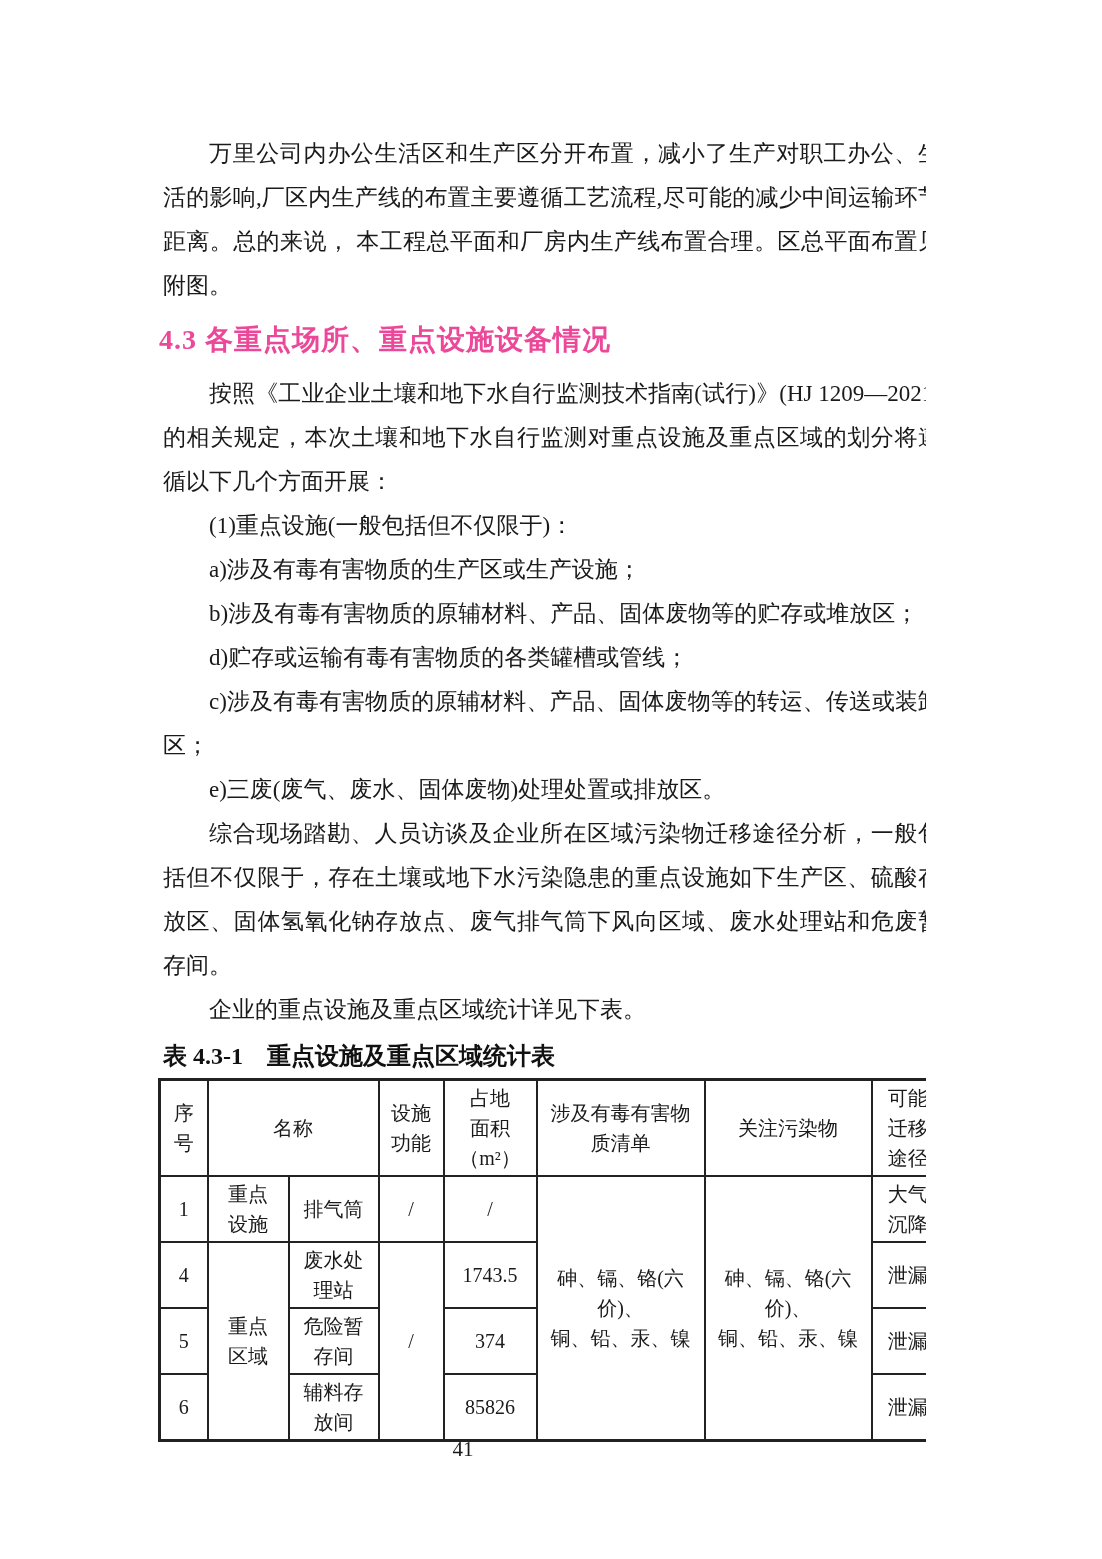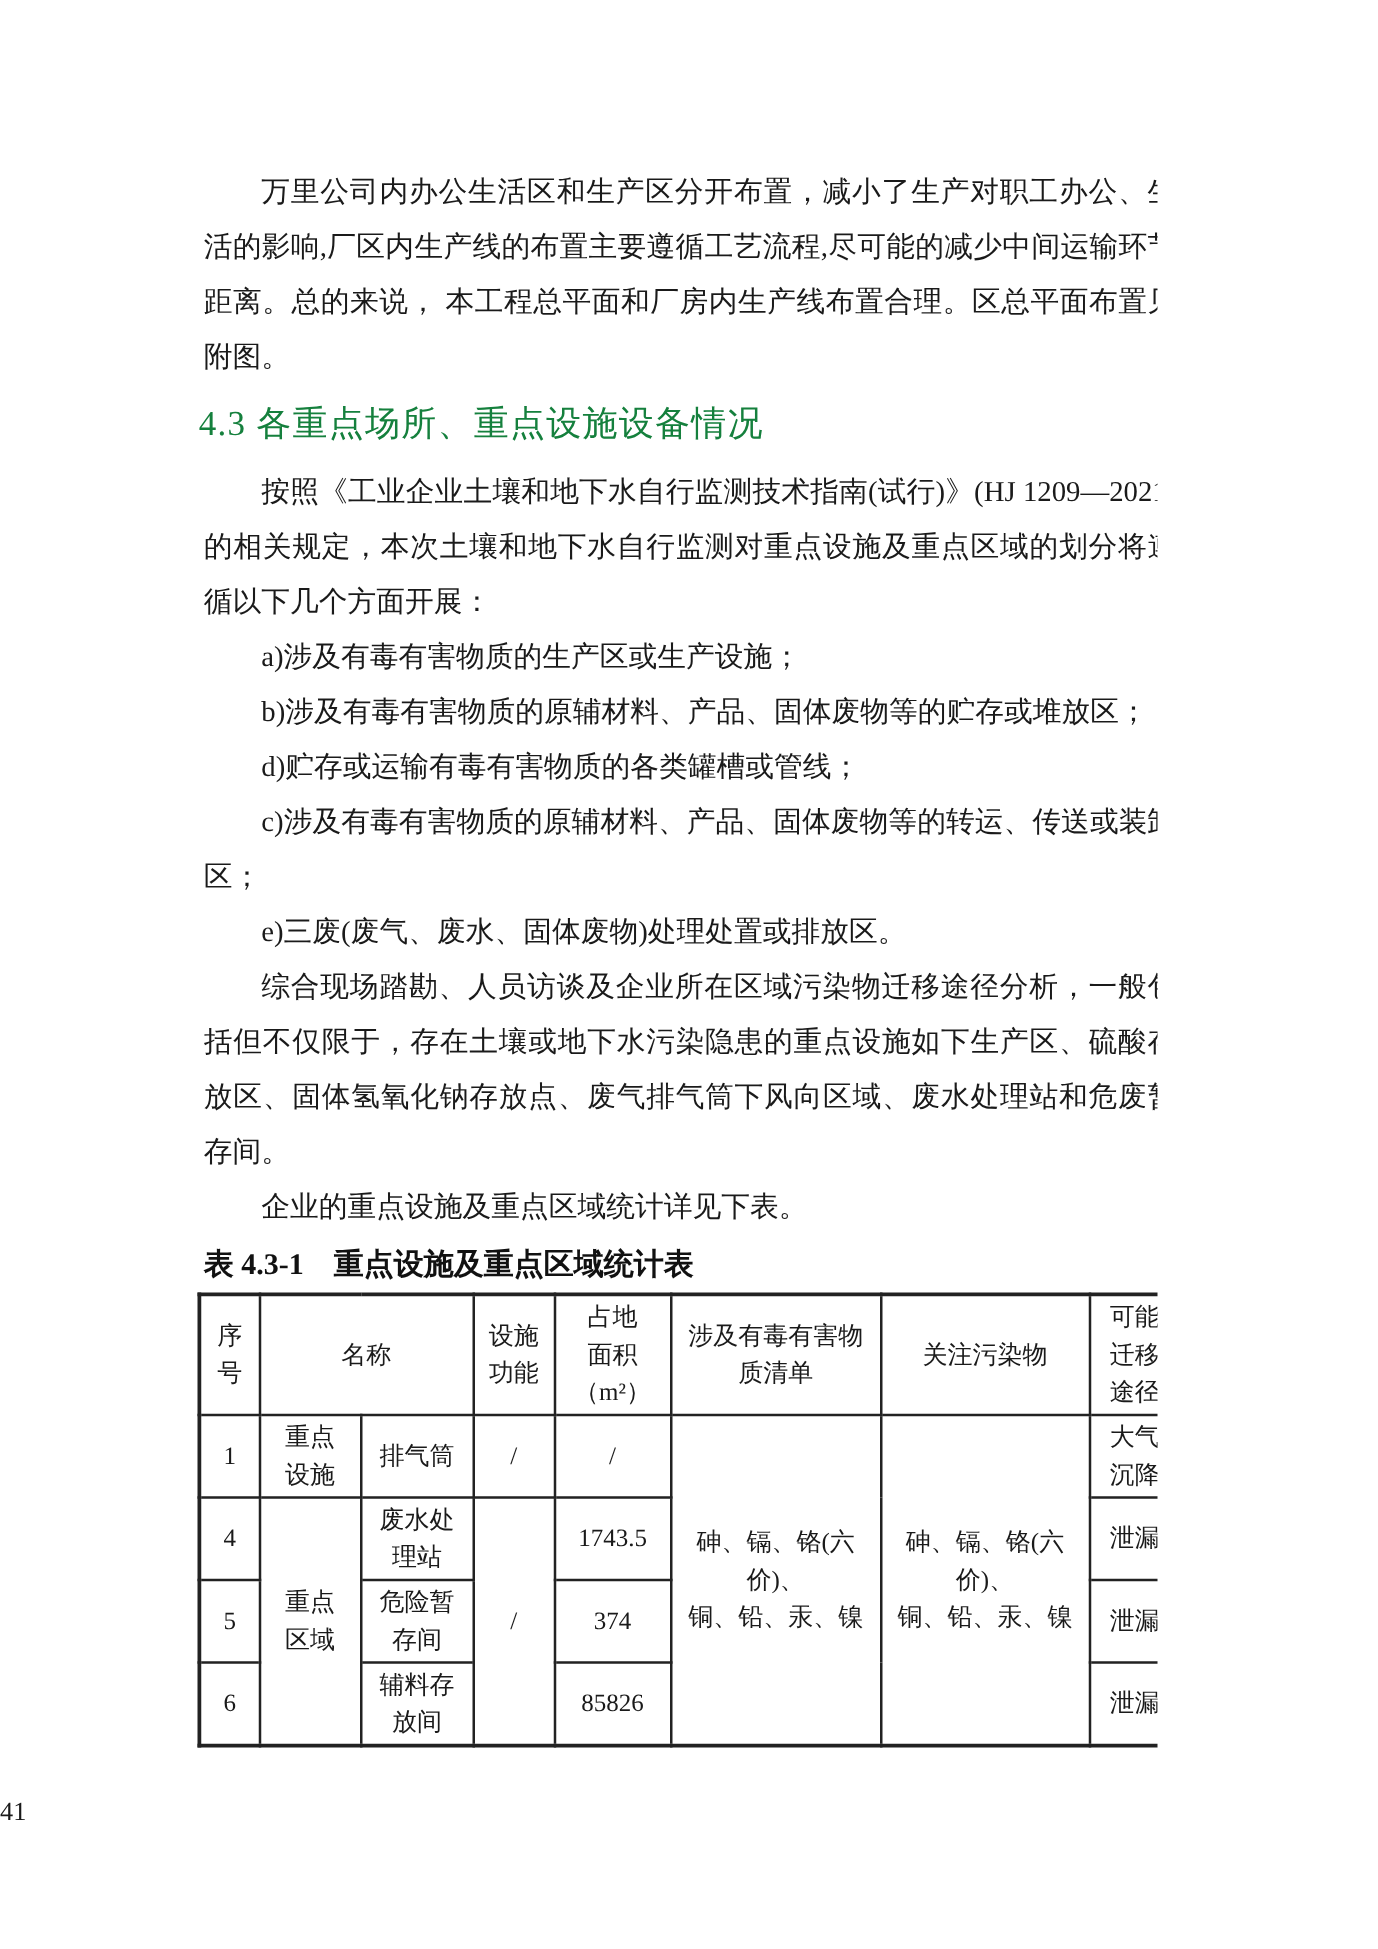--- a/index.html
+++ b/index.html
@@ -22,24 +22,24 @@
   .body-text {
     font-size: 23px;
     line-height: 44px;
     text-align: justify;
     text-justify: inter-ideograph;
     text-indent: 46px;
     color: #1a1a1a;
   }
   .section-heading {
     font-size: 28px;
-    font-weight: normal;
+    font-weight: bold;
     line-height: 44px;
     margin: 10px 0 10px -4px;
-    color: #15803d;
+    color: #ec4899;
     letter-spacing: 1px;
   }
   .table-title {
     font-size: 24px;
     font-weight: bold;
     line-height: 40px;
     margin-top: 4px;
     color: #111111;
   }
   table.stat-table {
@@ -61,36 +61,38 @@
     color: #1a1a1a;
     font-weight: normal;
   }
   tr.header-row { height: 88px; }
   tr.body-row { height: 60px; }
   .page-number {
     position: absolute;
     top: 1437px;
     left: 0;
     width: 100%;
+    text-align: center;
     font-size: 21px;
     color: #1a1a1a;
   }
 </style>
 </head>
 <body>
 
 <div class="page">
   <div class="content">
 
     <p class="body-text">万里公司内办公生活区和生产区分开布置，减小了生产对职工办公、生活的影响,厂区内生产线的布置主要遵循工艺流程,尽可能的减少中间运输环节距离。总的来说， 本工程总平面和厂房内生产线布置合理。区总平面布置见附图。</p>
 
     <h2 class="section-heading">4.3 各重点场所、重点设施设备情况</h2>
 
     <p class="body-text">按照《工业企业土壤和地下水自行监测技术指南(试行)》(HJ 1209—2021)的相关规定，本次土壤和地下水自行监测对重点设施及重点区域的划分将遵循以下几个方面开展：</p>
 
+    <p class="body-text">(1)重点设施(一般包括但不仅限于)：</p>
     <p class="body-text">a)涉及有毒有害物质的生产区或生产设施；</p>
     <p class="body-text">b)涉及有毒有害物质的原辅材料、产品、固体废物等的贮存或堆放区；</p>
     <p class="body-text">d)贮存或运输有毒有害物质的各类罐槽或管线；</p>
     <p class="body-text">c)涉及有毒有害物质的原辅材料、产品、固体废物等的转运、传送或装卸 区；</p>
     <p class="body-text">e)三废(废气、废水、固体废物)处理处置或排放区。</p>
 
     <p class="body-text">综合现场踏勘、人员访谈及企业所在区域污染物迁移途径分析，一般包括但不仅限于，存在土壤或地下水污染隐患的重点设施如下生产区、硫酸存放区、固体氢氧化钠存放点、废气排气筒下风向区域、废水处理站和危废暂存间。</p>
     <p class="body-text">企业的重点设施及重点区域统计详见下表。</p>
 
     <div class="table-title">表 4.3-1　重点设施及重点区域统计表</div>

